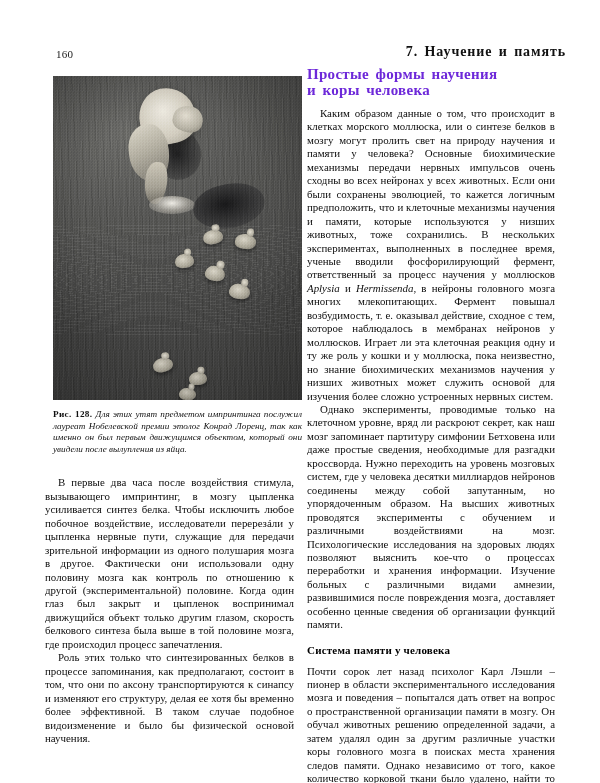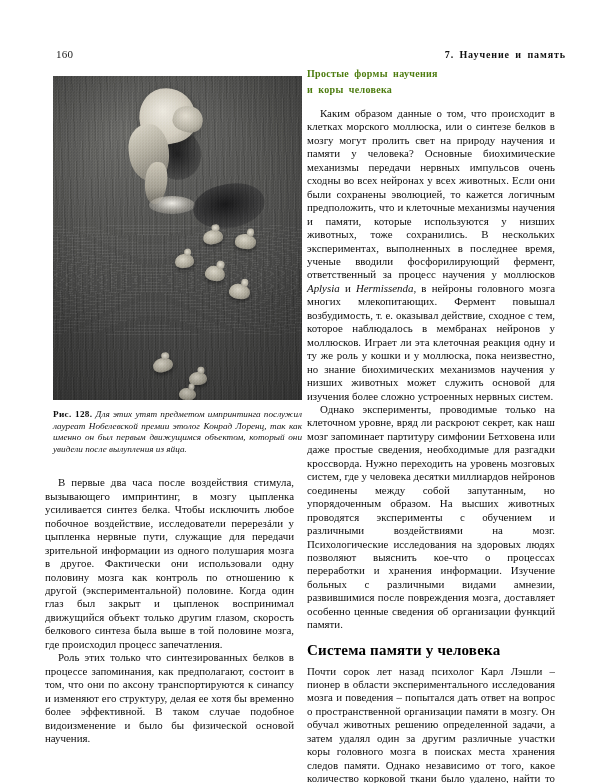--- a/index.html
+++ b/index.html
@@ -35,21 +35,21 @@
     align-items: flex-end;
     font-size: 10.5px;
     letter-spacing: 0.2px;
   }
   .folio {
     font-family: "Liberation Serif", serif;
     font-size: 11px;
     color: #1a1a1a;
   }
   .chapter-title {
-    font-size: 10px;
+    font-size: 14px;
     font-weight: bold;
     letter-spacing: 0.9px;
     color: #111;
     word-spacing: 2px;
   }
 
   
   .col-left {
     position: absolute;
     left: 45px;
@@ -220,30 +220,30 @@
   .body-text p {
     margin: 0;
     text-indent: 13px;
   }
   .body-text p.no-indent { text-indent: 0; }
 
   .col-left .body-text { margin-top: 21px; }
 
   
   .section-title {
-    font-size: 10px;
+    font-size: 15px;
     font-weight: bold;
     line-height: 16px;
     letter-spacing: 0.3px;
     word-spacing: 2.5px;
     margin: 0 0 9px 0;
-    color: #4d7c0f;
+    color: #6d28d9;
   }
   .subsection-title {
-    font-size: 15px;
+    font-size: 11px;
     font-weight: bold;
     line-height: 13.4px;
     letter-spacing: 0.2px;
     margin: 12.5px 0 7px 0;
     color: #000;
   }
   em.sp { font-style: italic; font-family: Liberation Serif, serif; }
 </style>
 </head>
 <body>

